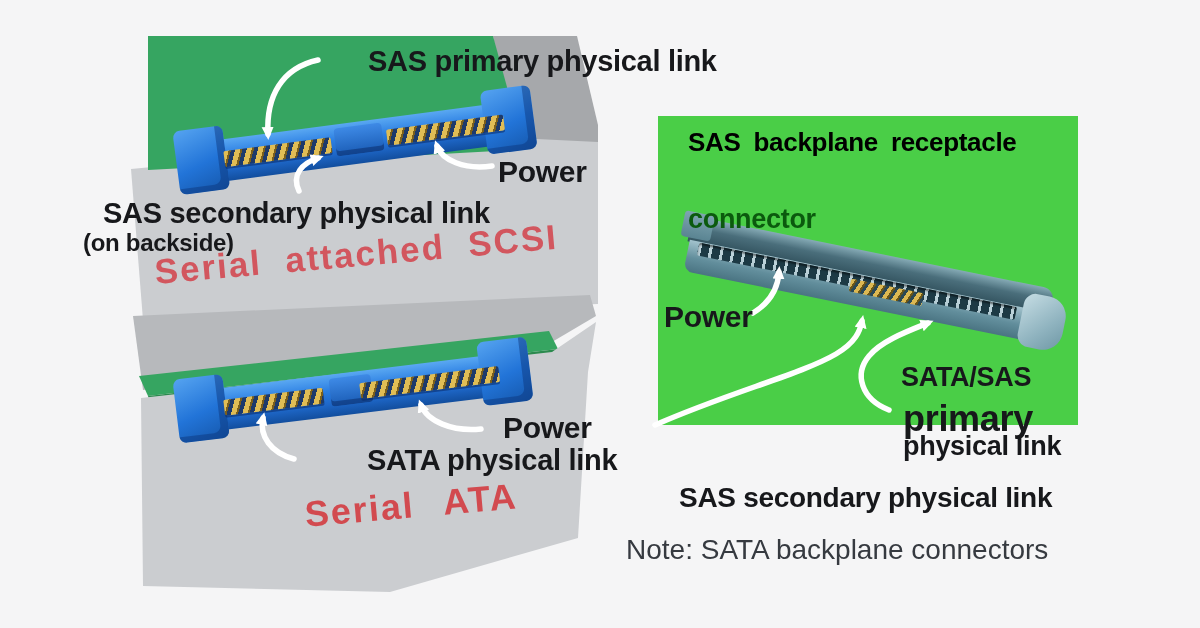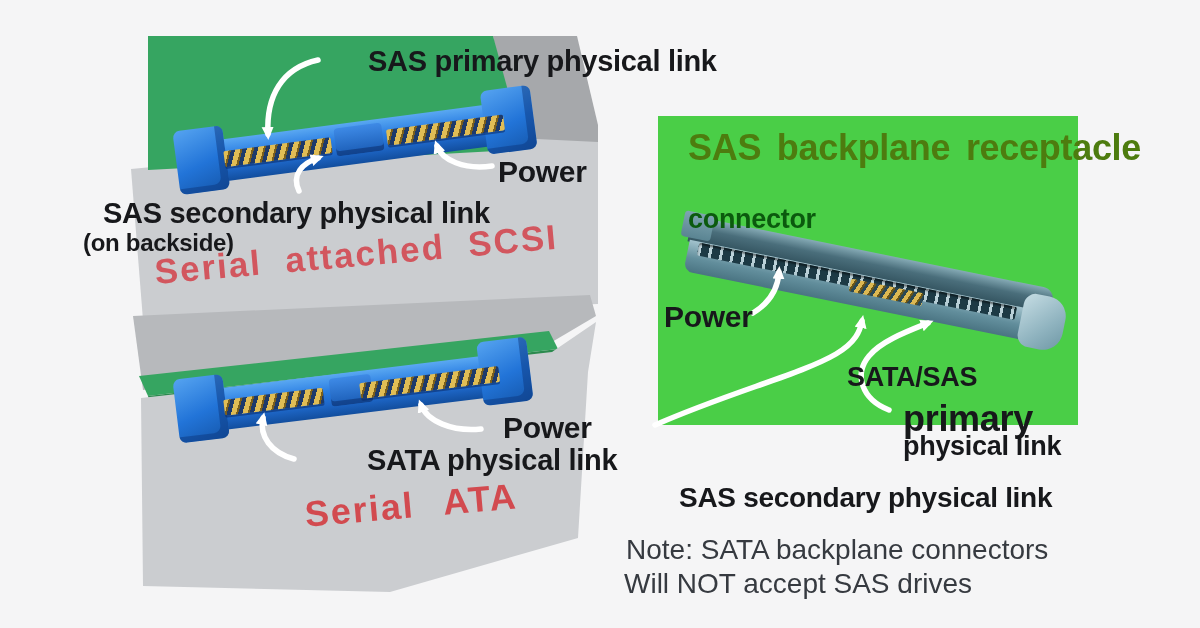--- a/index.html
+++ b/index.html
@@ -141,24 +141,23 @@
     </g>
   </svg>
 
   <div class="label" style="left:336px;top:46px;font-size:29px;margin-left:32px;">SAS primary physical link</div>
   <div class="label" style="left:498px;top:156px;font-size:30px;">Power</div>
   <div class="label" style="left:103px;top:198px;font-size:29px;">SAS secondary physical link</div>
   <div class="label" style="left:83px;top:230px;font-size:24px;">(on backside)</div>
   <div class="label" style="left:503px;top:412px;font-size:30px;">Power</div>
   <div class="label" style="left:327px;top:445px;font-size:29px;margin-left:40px;">SATA physical link</div>
 
-  <div class="label" style="left:688px;top:129px;font-size:36px;color:#4d7c0f;word-spacing:6px;">SAS backplane  receptacle</div>
+  <div class="label" style="left:688px;top:129px;font-size:26px;color:#000000;word-spacing:6px;">SAS backplane  receptacle</div>
   <div class="label" style="left:688px;top:164px;font-size:27px;color:#0b5a0e;margin-top:41px;">connector</div>
   <div class="label" style="left:664px;top:301px;font-size:30px;">Power</div>
-  <div class="label" style="left:847px;top:363px;font-size:27px;">SATA/SAS</div>
+  <div class="label" style="left:901px;top:363px;font-size:27px;">SATA/SAS</div>
   <div class="label" style="left:903px;top:400px;font-size:36px;">primary</div>
   <div class="label" style="left:903px;top:432px;font-size:27px;">physical link</div>
 
   <div class="label" style="left:679px;top:483px;font-size:28px;">SAS secondary physical link</div>
   <div class="label light" style="left:626px;top:535px;font-size:28px;">Note: SATA backplane connectors</div>
-  <div class="label light" style="left:624px;top:569px;font-size:28px;">Will NOT accept SAS drives</div>
 
 </div>
 
 </body></html>

